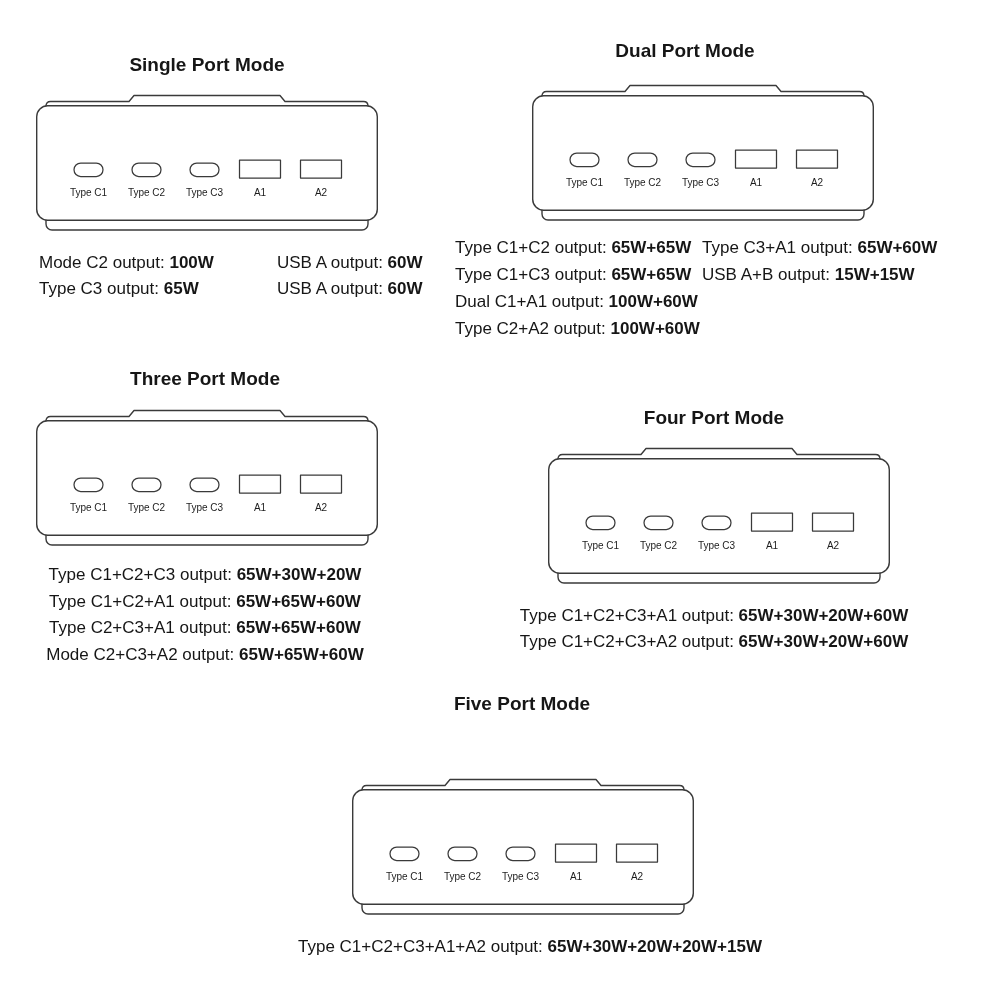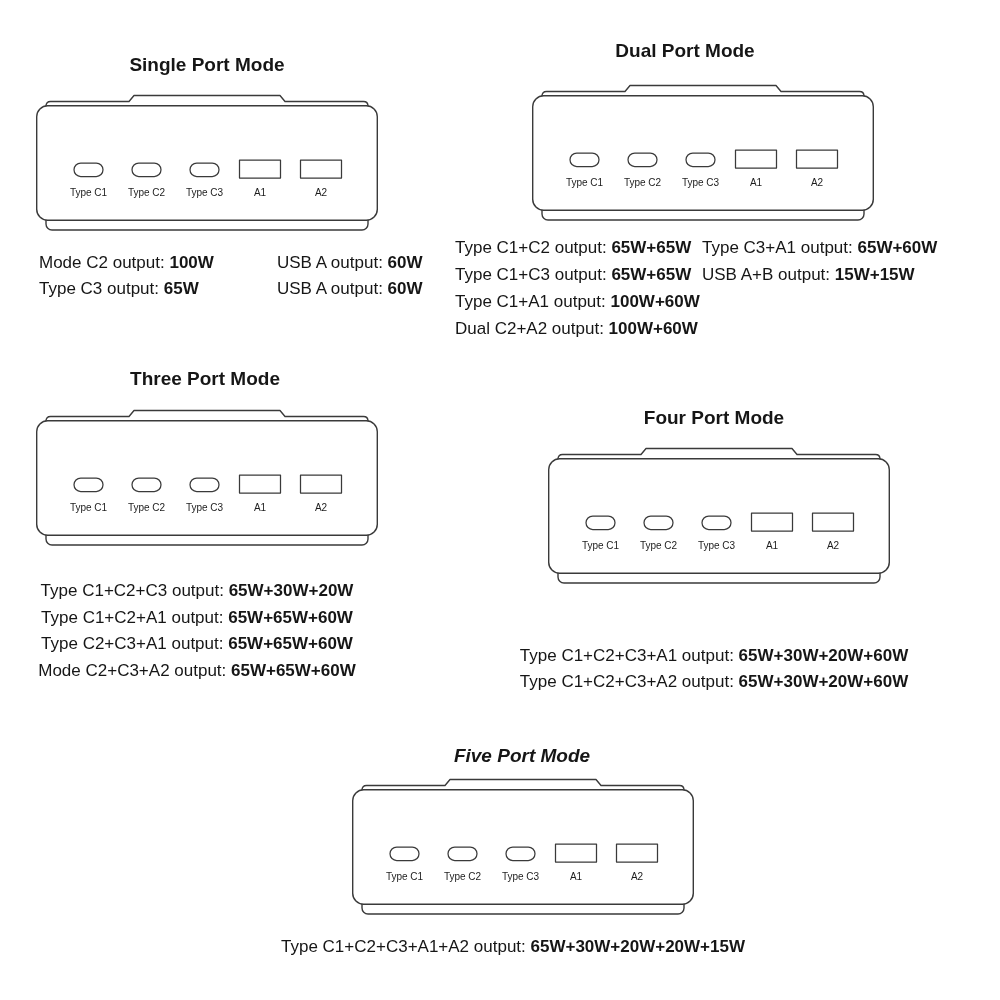--- a/index.html
+++ b/index.html
@@ -92,22 +92,22 @@
     <text class="plabel" x="52.5" y="103">Type C1</text>
     <text class="plabel" x="110.5" y="103">Type C2</text>
     <text class="plabel" x="168.5" y="103">Type C3</text>
     <text class="plabel" x="224" y="103">A1</text>
     <text class="plabel" x="285" y="103">A2</text>
   </svg>
 
   <div class="specs" style="left:455px; top:234px; line-height:27px;">
     <span class="line"><span>Type C1+C2 output: </span><span class="val">65W+65W</span></span>
     <span class="line"><span>Type C1+C3 output: </span><span class="val">65W+65W</span></span>
-    <span class="line"><span>Type C1+A1 output: </span><span class="val">100W+60W</span></span>
-    <span class="line"><span>Dual C2+A2 output: </span><span class="val">100W+60W</span></span>
+    <span class="line"><span>Dual C1+A1 output: </span><span class="val">100W+60W</span></span>
+    <span class="line"><span>Type C2+A2 output: </span><span class="val">100W+60W</span></span>
   </div>
   <div class="specs" style="left:702px; top:234px; line-height:27px;">
     <span class="line"><span>Type C3+A1 output: </span><span class="val">65W+60W</span></span>
     <span class="line"><span>USB A+B output: </span><span class="val">15W+15W</span></span>
   </div>
 
   <div class="title" style="left:34px; top:367px;">Three Port Mode</div>
 
   <svg class="charger" style="left:36px; top:408px;" width="342" height="140" viewBox="0 0 342 140">
     <path class="ln" d="M10 26 V13 Q10 8.5 14.5 8.5 H93 L98 2.5 H244 L249 8.5 H327.5 Q332 8.5 332 13 V26"></path>
@@ -118,21 +118,21 @@
     <rect class="ln port" x="154" y="70" width="29" height="13.5" rx="6.75"></rect>
     <rect class="ln port" x="203.5" y="67" width="41" height="18"></rect>
     <rect class="ln port" x="264.5" y="67" width="41" height="18"></rect>
     <text class="plabel" x="52.5" y="103">Type C1</text>
     <text class="plabel" x="110.5" y="103">Type C2</text>
     <text class="plabel" x="168.5" y="103">Type C3</text>
     <text class="plabel" x="224" y="103">A1</text>
     <text class="plabel" x="285" y="103">A2</text>
   </svg>
 
-  <div class="specs ctr" style="left:17px; top:562px; width:360px; line-height:26.7px;margin-top:16px;">
+  <div class="specs ctr" style="left:25px; top:562px; width:360px; line-height:26.7px;">
     <span class="line"><span>Type C1+C2+C3 output: </span><span class="val">65W+30W+20W</span></span>
     <span class="line"><span>Type C1+C2+A1 output: </span><span class="val">65W+65W+60W</span></span>
     <span class="line"><span>Type C2+C3+A1 output: </span><span class="val">65W+65W+60W</span></span>
     <span class="line"><span>Mode C2+C3+A2 output: </span><span class="val">65W+65W+60W</span></span>
   </div>
 
   <div class="title" style="left:543px; top:406px;">Four Port Mode</div>
 
   <svg class="charger" style="left:548px; top:446px;" width="342" height="140" viewBox="0 0 342 140">
     <path class="ln" d="M10 26 V13 Q10 8.5 14.5 8.5 H93 L98 2.5 H244 L249 8.5 H327.5 Q332 8.5 332 13 V26"></path>
@@ -143,40 +143,40 @@
     <rect class="ln port" x="154" y="70" width="29" height="13.5" rx="6.75"></rect>
     <rect class="ln port" x="203.5" y="67" width="41" height="18"></rect>
     <rect class="ln port" x="264.5" y="67" width="41" height="18"></rect>
     <text class="plabel" x="52.5" y="103">Type C1</text>
     <text class="plabel" x="110.5" y="103">Type C2</text>
     <text class="plabel" x="168.5" y="103">Type C3</text>
     <text class="plabel" x="224" y="103">A1</text>
     <text class="plabel" x="285" y="103">A2</text>
   </svg>
 
-  <div class="specs ctr" style="left:494px; top:603px; width:440px; line-height:26px;margin-top:40px;">
+  <div class="specs ctr" style="left:494px; top:603px; width:440px; line-height:26px;">
     <span class="line"><span>Type C1+C2+C3+A1 output: </span><span class="val">65W+30W+20W+60W</span></span>
     <span class="line"><span>Type C1+C2+C3+A2 output: </span><span class="val">65W+30W+20W+60W</span></span>
   </div>
 
-  <div class="title" style="left:351px; top:744px;font-style:italic;">Five Port Mode</div>
+  <div class="title" style="left:351px; top:692px;">Five Port Mode</div>
 
   <svg class="charger" style="left:352px; top:777px;" width="342" height="140" viewBox="0 0 342 140">
     <path class="ln" d="M10 26 V13 Q10 8.5 14.5 8.5 H93 L98 2.5 H244 L249 8.5 H327.5 Q332 8.5 332 13 V26"></path>
     <rect class="ln" x="10" y="112" width="322" height="25" rx="6"></rect>
     <rect class="ln" x="0.7" y="12.7" width="340.6" height="114.6" rx="11"></rect>
     <rect class="ln port" x="38" y="70" width="29" height="13.5" rx="6.75"></rect>
     <rect class="ln port" x="96" y="70" width="29" height="13.5" rx="6.75"></rect>
     <rect class="ln port" x="154" y="70" width="29" height="13.5" rx="6.75"></rect>
     <rect class="ln port" x="203.5" y="67" width="41" height="18"></rect>
     <rect class="ln port" x="264.5" y="67" width="41" height="18"></rect>
     <text class="plabel" x="52.5" y="103">Type C1</text>
     <text class="plabel" x="110.5" y="103">Type C2</text>
     <text class="plabel" x="168.5" y="103">Type C3</text>
     <text class="plabel" x="224" y="103">A1</text>
     <text class="plabel" x="285" y="103">A2</text>
   </svg>
 
-  <div class="specs ctr" style="left:263px; top:933px; width:500px; line-height:28px;">
+  <div class="specs ctr" style="left:280px; top:933px; width:500px; line-height:28px;">
     <span class="line"><span>Type C1+C2+C3+A1+A2 output: </span><span class="val">65W+30W+20W+20W+15W</span></span>
   </div>
 
 </div>
 
 </body></html>

